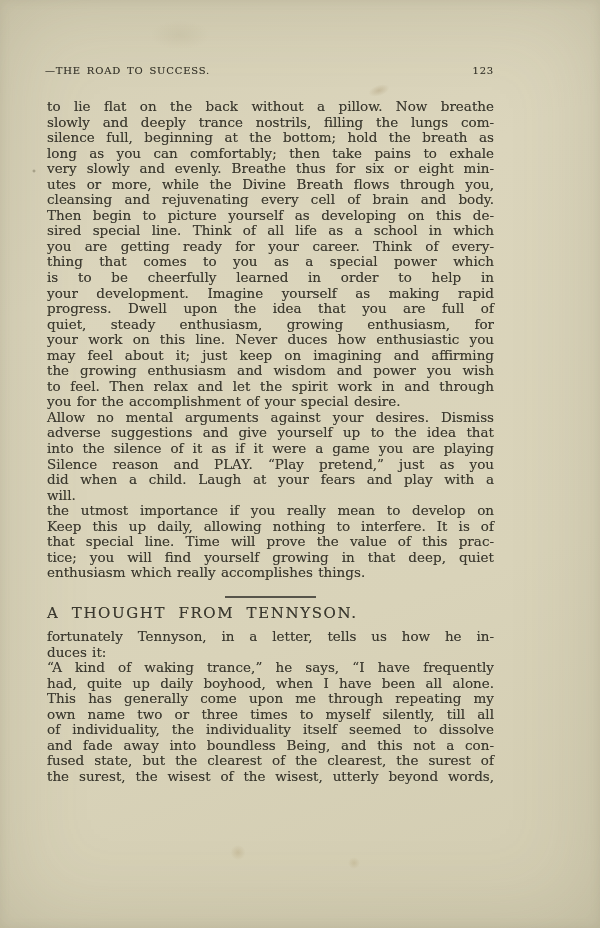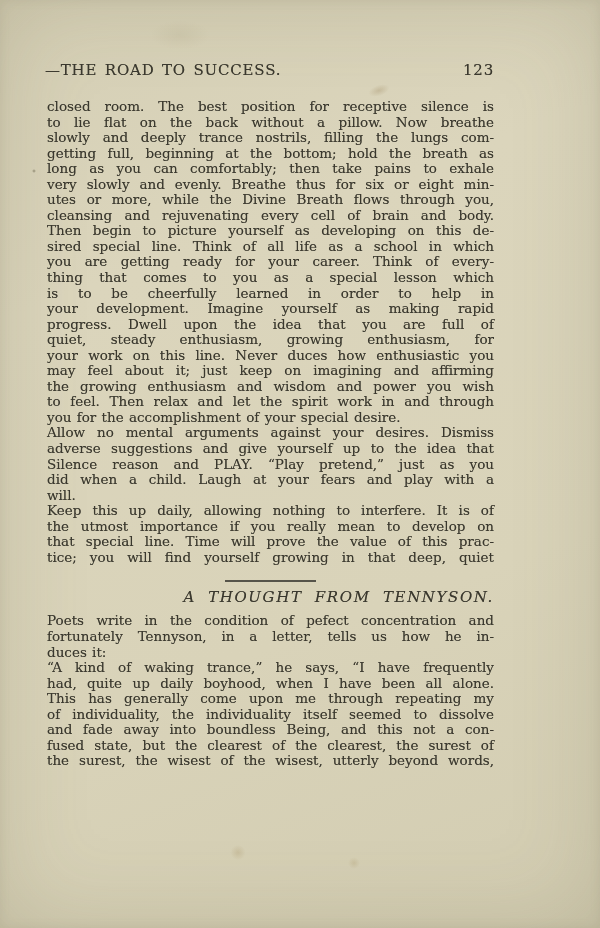--- a/index.html
+++ b/index.html
@@ -18,21 +18,21 @@
     color: #3a382e;
   }
   .running-header {
     position: absolute;
     left: 45px;
     top: 62px;
     width: 449px;
     display: flex;
     justify-content: space-between;
     align-items: baseline;
-    font-size: 15px;
+    font-size: 10px;
     line-height: 17px;
     letter-spacing: 0.8px;
     word-spacing: 2px;
     text-shadow: 0 0 0.6px rgba(58, 56, 46, 0.55);
   }
   .page-body {
     position: absolute;
     left: 47px;
     top: 99px;
     width: 447px;
@@ -50,28 +50,27 @@
     text-align: right;
     text-align-last: left;
   }
   .divider {
     width: 91px;
     height: 2px;
     background: #56544a;
     margin: 15px auto 6px auto;
   }
   .section-heading {
-    text-align: right;
+    text-align: left;
     font-size: 15px;
     line-height: 18px;
     letter-spacing: 1.6px;
     word-spacing: 6px;
     margin-bottom: 7px;
     text-shadow: 0 0 0.6px rgba(58, 56, 46, 0.55);
-    font-style: italic;
   }
   
   .stain {
     position: absolute;
     border-radius: 50%;
     pointer-events: none;
   }
   .stain-1 {
     left: 368px; top: 85px; width: 22px; height: 11px;
     background: radial-gradient(ellipse at center, rgba(160,140,100,0.35), rgba(160,140,100,0) 70%);
@@ -98,66 +97,67 @@
 <body>
 
 <div class="page">
   <div class="running-header">
     <span>—THE ROAD TO SUCCESS.</span>
     <span>123</span>
   </div>
 
   <div class="page-body">
       <div class="paragraph">
-        <div class="line">closed room.  The best position for receptive silence is</div>
         <div class="line">to lie flat on the back without a pillow.  Now breathe</div>
         <div class="line">slowly and deeply trance nostrils, filling the lungs com-</div>
-        <div class="line">getting full, beginning at the bottom; hold the breath as</div>
+        <div class="line">silence full, beginning at the bottom; hold the breath as</div>
         <div class="line">long as you can comfortably; then take pains to exhale</div>
         <div class="line">very slowly and evenly.  Breathe thus for six or eight min-</div>
         <div class="line">utes or more, while the Divine Breath flows through you,</div>
         <div class="line">cleansing and rejuvenating every cell of brain and body.</div>
         <div class="line">Then begin to picture yourself as developing on this de-</div>
         <div class="line">sired special line.  Think of all life as a school in which</div>
         <div class="line">you are getting ready for your career.  Think of every-</div>
-        <div class="line">thing that comes to you as a special lesson which</div>
+        <div class="line">thing that comes to you as a special power which</div>
         <div class="line">is to be cheerfully learned in order to help in</div>
         <div class="line">your development.  Imagine yourself as making rapid</div>
         <div class="line">progress.  Dwell upon the idea that you are full of</div>
         <div class="line">quiet, steady enthusiasm, growing enthusiasm, for</div>
         <div class="line">your work on this line.  Never duces how enthusiastic you</div>
         <div class="line">may feel about it; just keep on imagining and affirming</div>
         <div class="line">the growing enthusiasm and wisdom and power you wish</div>
         <div class="line">to feel.  Then relax and let the spirit work in and through</div>
         <div class="line last">you for the accomplishment of your special desire.</div>
       </div>
       <div class="paragraph">
         <div class="line">Allow no mental arguments against your desires.  Dismiss</div>
         <div class="line">adverse suggestions and give yourself up to the idea that</div>
+        <div class="line">into the silence of it as if it were a game you are playing</div>
         <div class="line">Silence reason and PLAY.  “Play pretend,” just as you</div>
         <div class="line">did when a child.  Laugh at your fears and play with a</div>
         <div class="line last">will.</div>
       </div>
       <div class="paragraph">
+        <div class="line">the utmost importance if you really mean to develop on</div>
         <div class="line">Keep this up daily, allowing nothing to interfere.  It is of</div>
-        <div class="line">the utmost importance if you really mean to develop on</div>
         <div class="line">that special line.  Time will prove the value of this prac-</div>
         <div class="line">tice; you will find yourself growing in that deep, quiet</div>
+        <div class="line last">enthusiasm which really accomplishes things.</div>
       </div>
       <div class="divider"></div>
       <div class="section-heading">A THOUGHT FROM TENNYSON.</div>
       <div class="paragraph">
-        <div class="line">Poets write in the condition of pefect concentration and</div>
         <div class="line">fortunately Tennyson, in a letter, tells us how he in-</div>
         <div class="line last">duces it:</div>
       </div>
       <div class="paragraph">
         <div class="line">“A kind of waking trance,” he says, “I have frequently</div>
         <div class="line">had, quite up daily boyhood, when I have been all alone.</div>
         <div class="line">This has generally come upon me through repeating my</div>
+        <div class="line">own name two or three times to myself silently, till all</div>
         <div class="line">of individuality, the individuality itself seemed to dissolve</div>
         <div class="line">and fade away into boundless Being, and this not a con-</div>
         <div class="line">fused state, but the clearest of the clearest, the surest of</div>
         <div class="line">the surest, the wisest of the wisest, utterly beyond words,</div>
       </div>
     </div>
 
   <div class="stain stain-1"></div>
   <div class="stain stain-2"></div>
   <div class="stain stain-3"></div>

